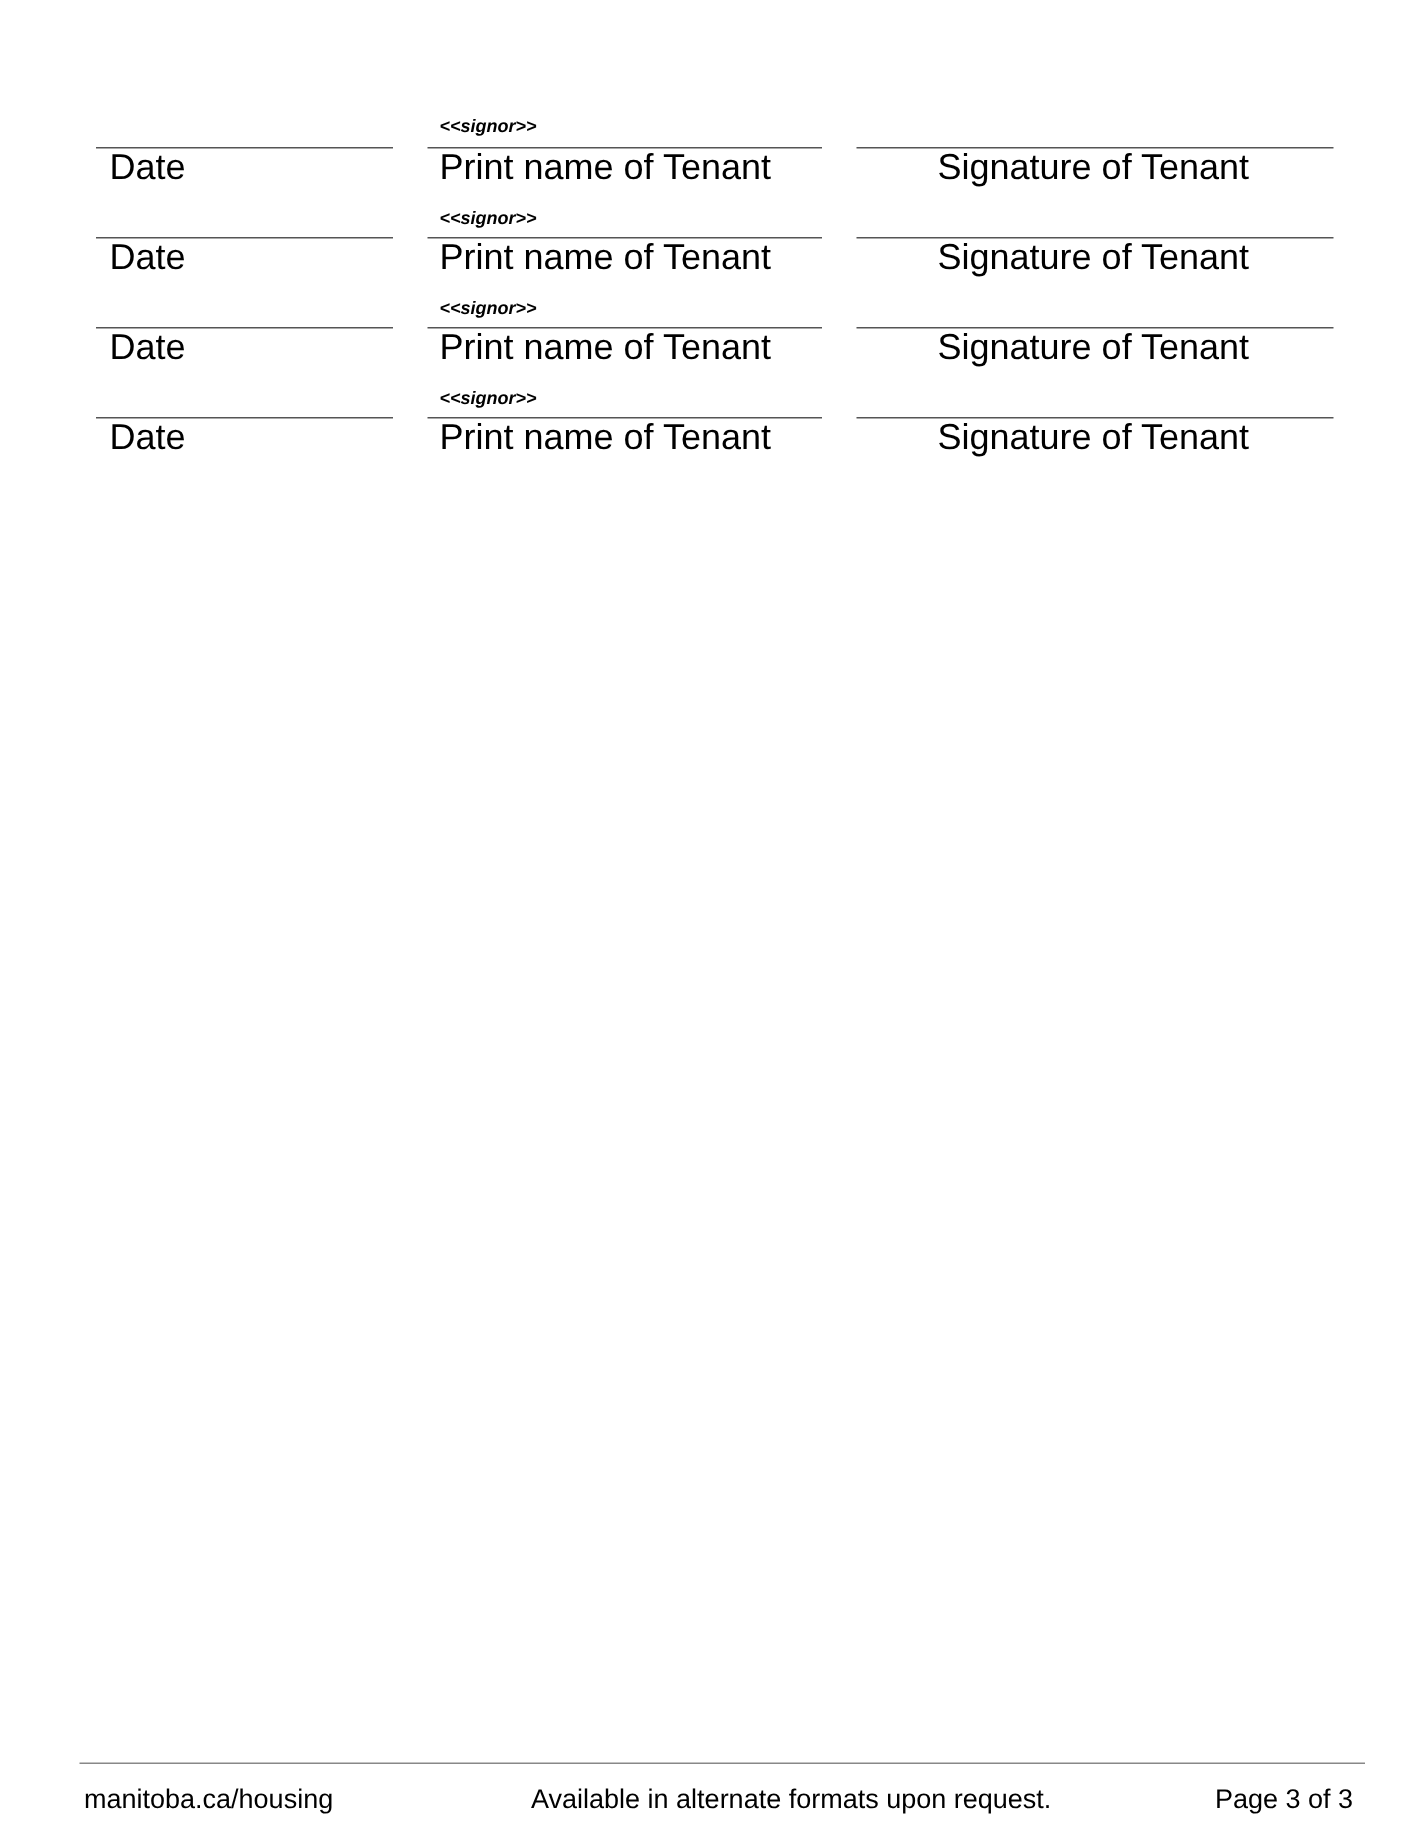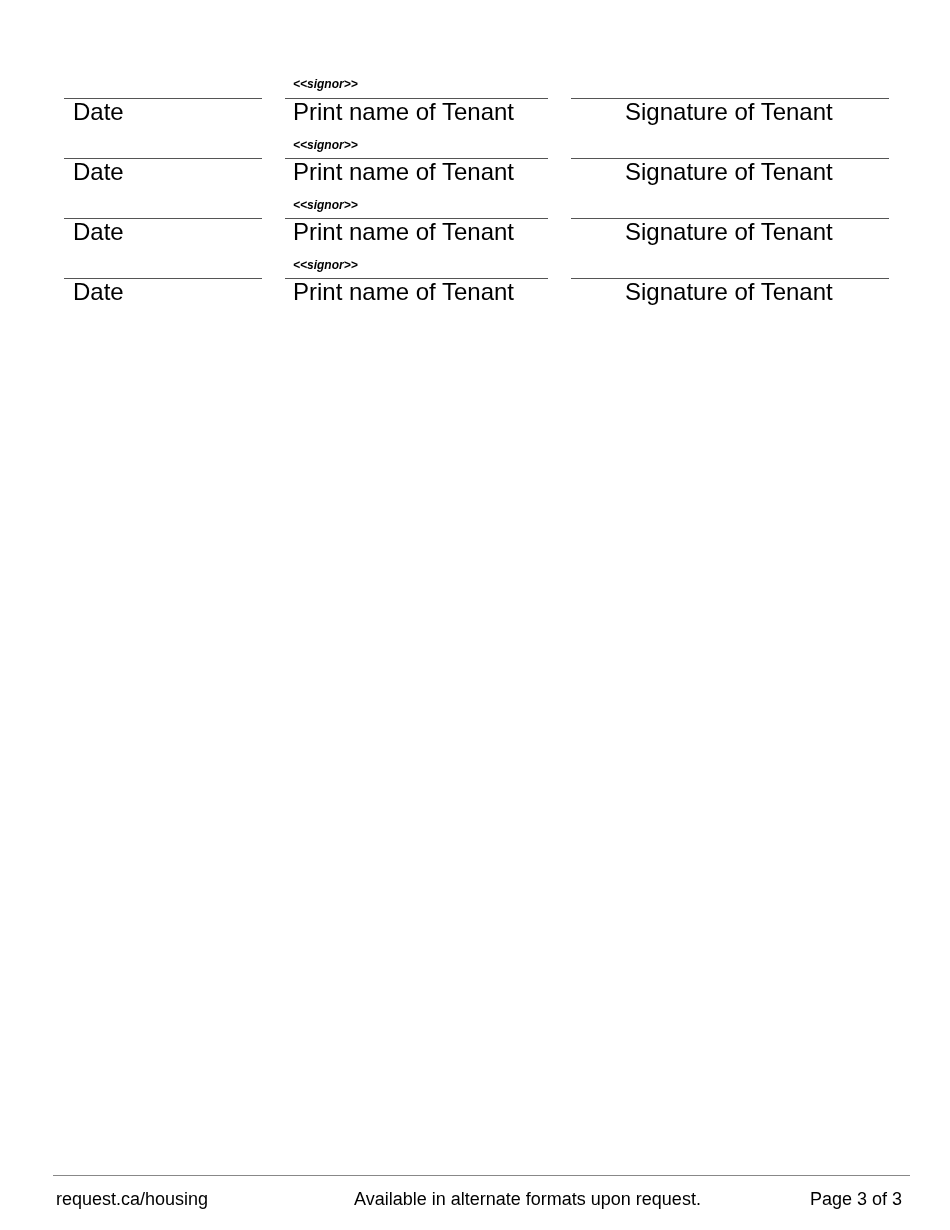--- a/index.html
+++ b/index.html
@@ -54,15 +54,15 @@
   <div class="signor">&lt;&lt;signor&gt;&gt;</div>
   <div class="line l-date" style="top:22px;"></div>
   <div class="line l-print" style="top:22px;"></div>
   <div class="line l-sig" style="top:22px;"></div>
   <div class="lbl lbl-date" style="top:26px;">Date</div>
   <div class="lbl lbl-print" style="top:26px;">Print name of Tenant</div>
   <div class="lbl lbl-sig" style="top:26px;">Signature of Tenant</div>
 </div>
 
 <div class="footer-line"></div>
-<div class="footer" style="left:56px;">request.ca/housing</div>
+<div class="footer" style="left:56px;">manitoba.ca/housing</div>
 <div class="footer" style="left:342px;margin-left:12px;">Available in alternate formats upon request.</div>
 <div class="footer" style="left:810px;">Page 3 of 3</div>
 
 </body></html>

